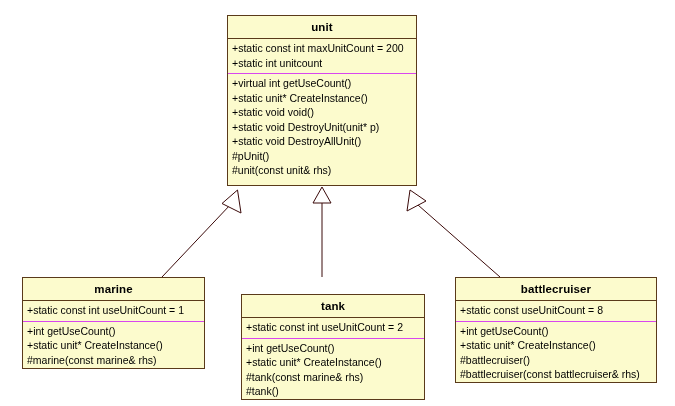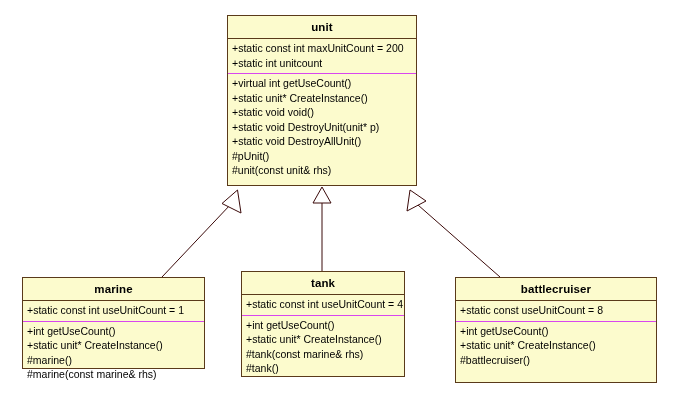--- a/index.html
+++ b/index.html
@@ -96,43 +96,43 @@
   </div>
 
   <div class="uml-class" style="left:22px; top:277px; width:183px; height:92px;">
     <div class="uml-title">marine</div>
     <div class="uml-section uml-attrs">
       <div class="uml-line">+static const int useUnitCount = 1</div>
     </div>
     <div class="uml-section">
       <div class="uml-line">+int getUseCount()</div>
       <div class="uml-line">+static unit* CreateInstance()</div>
-      <div class="uml-line">#marine()</div>
       <div class="uml-line">#marine(const marine&amp; rhs)</div>
     </div>
   </div>
 
-  <div class="uml-class" style="left:241px; top:271px; width:164px; height:106px;">
+  <div class="uml-class" style="left:241px; top:294px; width:184px; height:106px;">
     <div class="uml-title">tank</div>
     <div class="uml-section uml-attrs">
-      <div class="uml-line">+static const int useUnitCount = 4</div>
+      <div class="uml-line">+static const int useUnitCount = 2</div>
     </div>
     <div class="uml-section">
       <div class="uml-line">+int getUseCount()</div>
       <div class="uml-line">+static unit* CreateInstance()</div>
       <div class="uml-line">#tank(const marine&amp; rhs)</div>
       <div class="uml-line">#tank()</div>
     </div>
   </div>
 
   <div class="uml-class" style="left:455px; top:277px; width:202px; height:106px;">
     <div class="uml-title">battlecruiser</div>
     <div class="uml-section uml-attrs">
       <div class="uml-line">+static const useUnitCount = 8</div>
     </div>
     <div class="uml-section">
       <div class="uml-line">+int getUseCount()</div>
       <div class="uml-line">+static unit* CreateInstance()</div>
       <div class="uml-line">#battlecruiser()</div>
+      <div class="uml-line">#battlecruiser(const battlecruiser&amp; rhs)</div>
     </div>
   </div>
 
 </div>
 
 </body></html>

